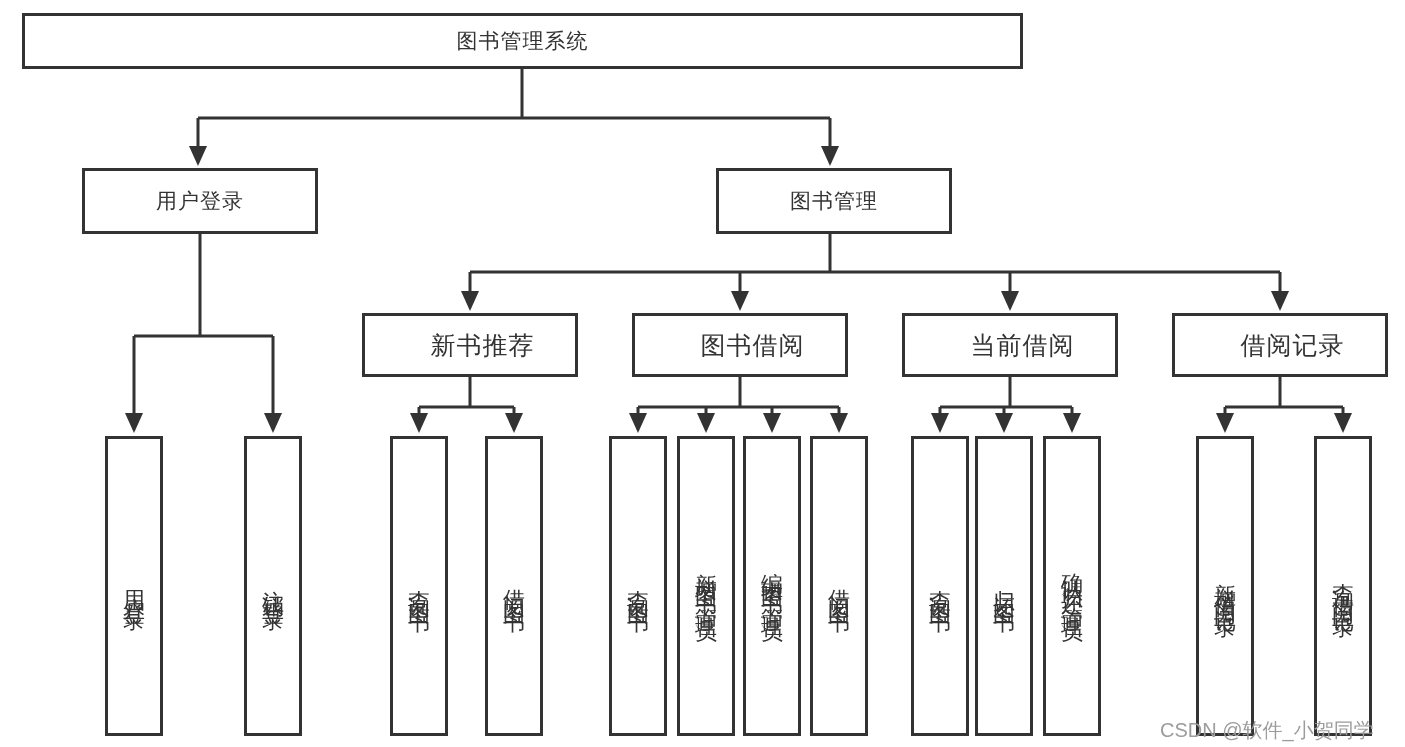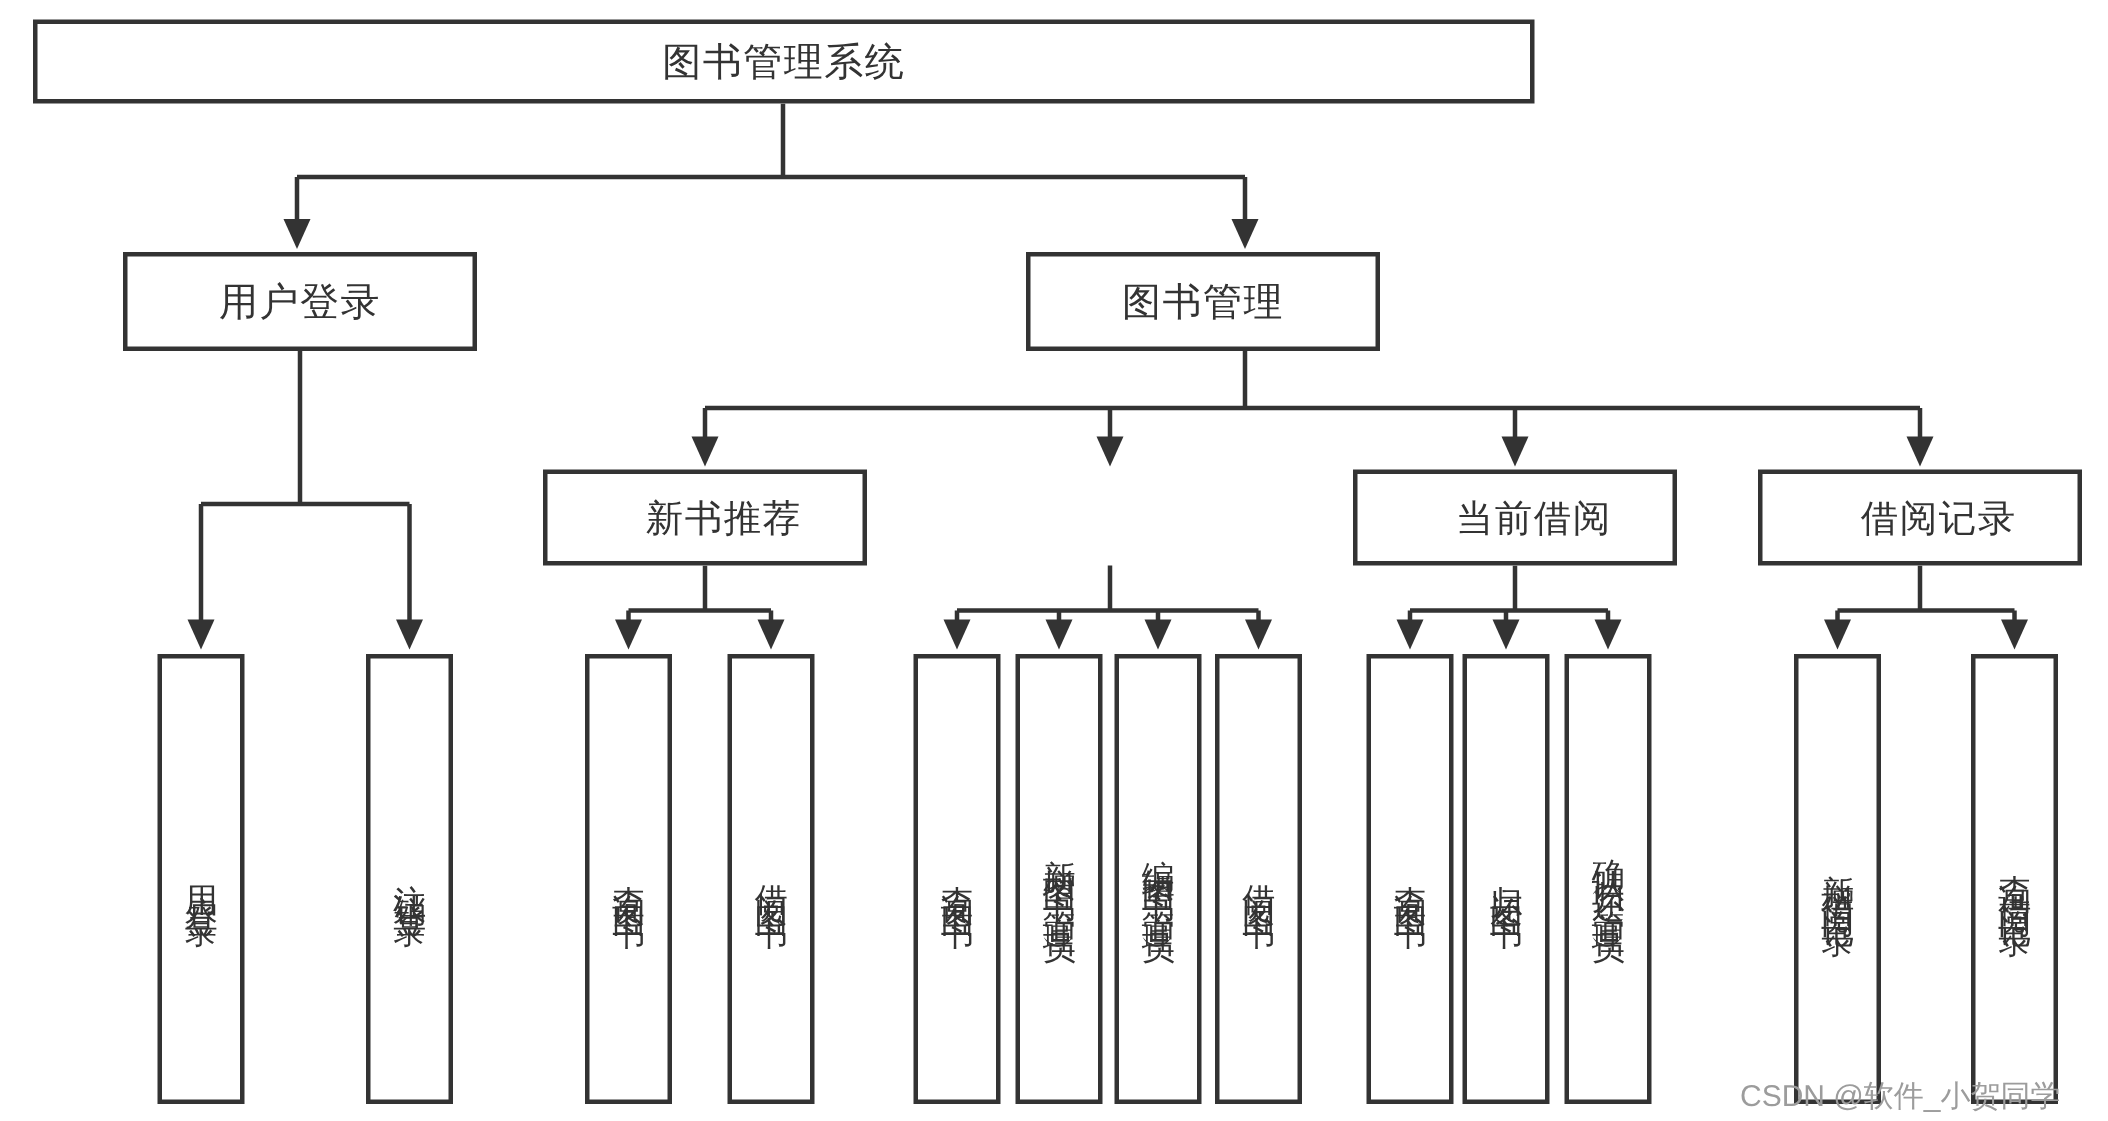--- a/index.html
+++ b/index.html
@@ -21,21 +21,21 @@
     position: absolute;
     box-sizing: border-box;
     background: #ffffff;
     border: 3px solid #333333;
     display: flex;
     align-items: center;
     justify-content: center;
     color: #333333;
     z-index: 1;
   }
-  .node.h { font-size: 26px; letter-spacing: 1px; }
+  .node.h { font-size: 21px; letter-spacing: 1px; }
   .node.root { left: 22px; top: 13px; width: 1001px; height: 56px; }
   .node.lvl2 { top: 168px; width: 236px; height: 66px; }
   .node.lvl3 { top: 313px; width: 216px; height: 64px; font-size: 25px; padding-left: 25px; }
   .node.leaf { top: 436px; width: 58px; height: 300px; }
   .leaf span {
     writing-mode: vertical-rl;
     text-orientation: mixed;
     font-size: 22px;
     letter-spacing: 7px;
     line-height: 1.1;
@@ -91,23 +91,24 @@
     <polygon class="ahead" points="1063,413 1081,413 1072,433"></polygon>
 
     <path class="cline" d="M1280 377 V407 M1225 407 H1343 M1225 407 V417 M1343 407 V417"></path>
     <polygon class="ahead" points="1216,413 1234,413 1225,433"></polygon>
     <polygon class="ahead" points="1334,413 1352,413 1343,433"></polygon>
   </svg>
 
   <div class="node h root">图书管理系统</div>
 
   <div class="node h lvl2" style="left:82px;">用户登录</div>
-  <div class="node h lvl2" style="left:684px;">图书管理</div>
+  <div class="node h lvl2" style="left:716px;">图书管理</div>
 
   <div class="node h lvl3" style="left:362px;">新书推荐</div>
+  <div class="node h lvl3" style="left:632px;">图书借阅</div>
   <div class="node h lvl3" style="left:902px;font-family:Liberation Serif, serif;">当前借阅</div>
   <div class="node h lvl3" style="left:1172px;">借阅记录</div>
 
   <div class="node leaf" style="left:105px;">
     <span>用户登录</span>
   </div>
   <div class="node leaf" style="left:244px;">
     <span>注销登录</span>
   </div>
   <div class="node leaf" style="left:390px;">

